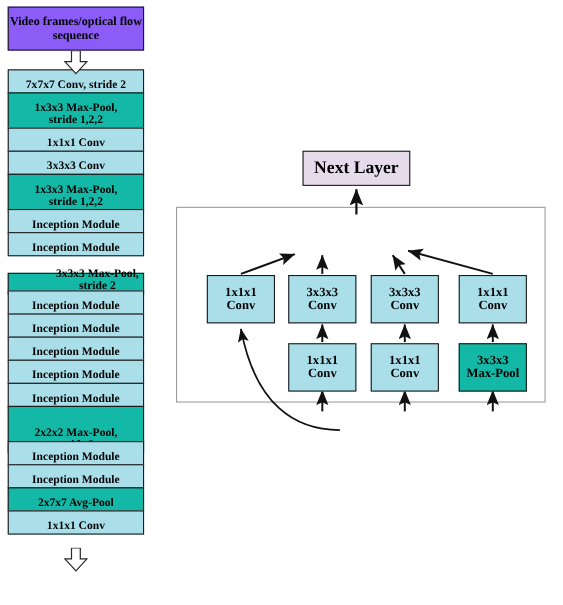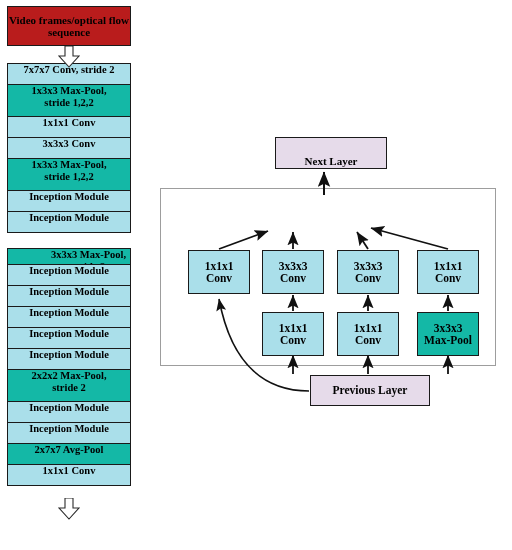--- a/index.html
+++ b/index.html
@@ -27,27 +27,27 @@
   .c-cream {background:#14b8a6;}
   .c-pink  {background:#f2c5bb;}
   .c-lav   {background:#e6dbea;}
 
   
   #leftcol{position:absolute;left:7px;top:0;width:124px;height:550px;}
   .pbox{
     position:absolute;left:0;width:124px;
     box-sizing:border-box;
     border:1px solid #1a1a1a;
-    display:flex;align-items:flex-start;justify-content:center;
+    display:flex;align-items:flex-end;justify-content:center;
     text-align:center;font-weight:bold;font-size:10.5px;color:#000;
     line-height:1.12;
   }
   .endbox{
     position:absolute;left:0;width:124px;
-    box-sizing:border-box;border:1px solid #1a1a1a;background:#b91c1c;
+    box-sizing:border-box;border:1px solid #1a1a1a;background:#8b5cf6;
     display:flex;align-items:center;justify-content:center;
     text-align:center;font-weight:bold;font-size:11px;color:#000;line-height:1.12;
   }
 
   
   .blockarrow{position:absolute;z-index:3;}
 
   
   #incpanel{
     position:absolute;left:160px;top:188px;width:336px;height:178px;
@@ -144,28 +144,25 @@
   <svg class="blockarrow" style="left:58px;top:46px;width:22px;height:22px;" viewBox="0 0 22 22">
     <polygon points="7,0 15,0 15,10 21,10 11,21 1,10 7,10" fill="#ffffff" stroke="#2a2a2a" stroke-width="1.1"></polygon>
   </svg>
 
   <svg class="blockarrow" style="left:58px;top:498px;width:22px;height:22px;" viewBox="0 0 22 22">
     <polygon points="7,0 15,0 15,10 21,10 11,21 1,10 7,10" fill="#ffffff" stroke="#2a2a2a" stroke-width="1.1"></polygon>
   </svg>
 
   <div id="incpanel"></div>
 
-  <div class="box c-lav" style="left:275px;top:137px;width:112px;height:32px;font-size:11px;align-items:flex-end;">
+  <div class="box c-lav" style="left:275px;top:137px;width:98px;height:32px;font-size:16px;">
     <span>Next Layer</span>
   </div>
 
 
-  <div class="box c-lav" style="left:310px;top:375px;width:120px;height:31px;font-size:11.5px;">
-    <span>Previous Layer</span>
-  </div>
 
   <div id="branchHost">
       <div class="box c-cyan" style="left: 188px; top: 250px; width: 62px; height: 44px; font-size: 11.5px;">
         <span style="white-space: pre-line;">1x1x1
 Conv</span>
       </div>
       <div class="box c-cyan" style="left: 262px; top: 250px; width: 62px; height: 44px; font-size: 11.5px;">
         <span style="white-space: pre-line;">3x3x3
 Conv</span>
       </div>

